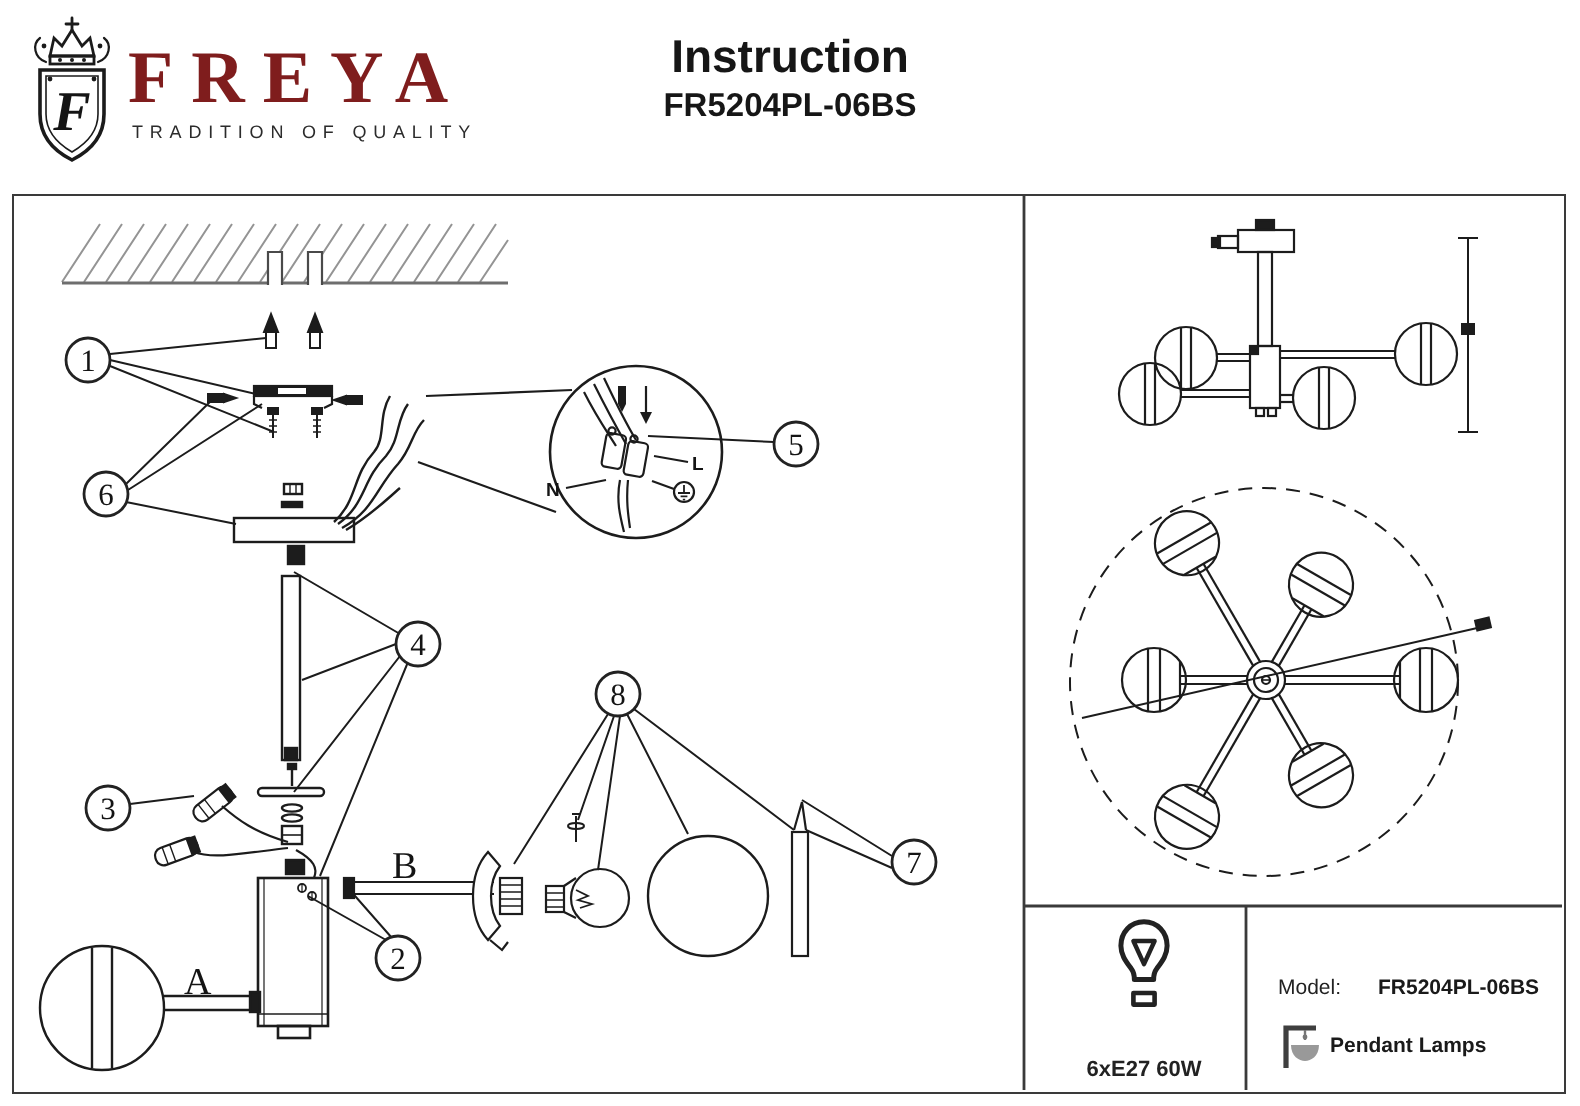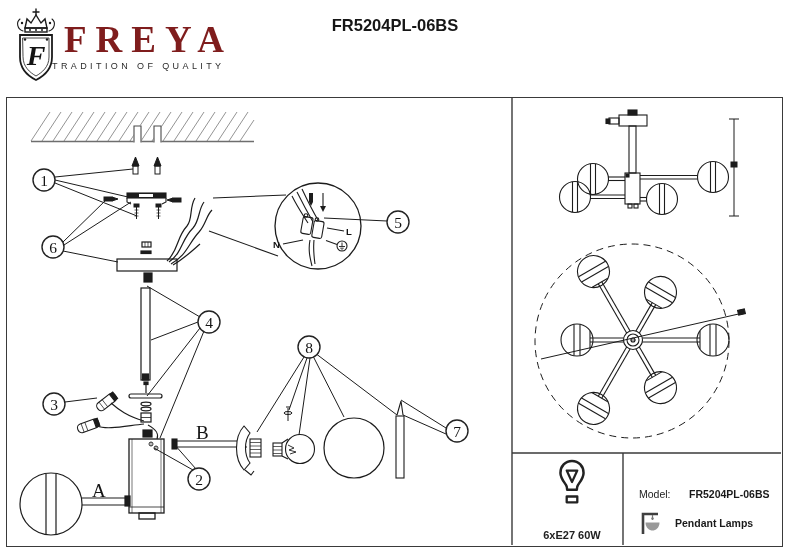--- a/index.html
+++ b/index.html
@@ -4,21 +4,21 @@
 <style>
   html,body{margin:0;padding:0;background:#fff;width:790px;height:553px;overflow:hidden;
     font-family:"Liberation Sans","DejaVu Sans",sans-serif;color:#1c1c1c;}
   .page{position:relative;width:790px;height:553px;background:#fff;}
   
   .header{position:absolute;left:0;top:0;width:790px;height:95px;}
   .emblem{position:absolute;left:12px;top:6px;}
   .brand{position:absolute;left:64px;top:18px;width:175px;
     font-family:"Liberation Serif","DejaVu Serif",serif;font-weight:700;
     font-size:37px;letter-spacing:9px;color:#7f1d1d;white-space:nowrap;}
-  .tagline{position:absolute;left:52px;top:61px;font-size:9px;letter-spacing:3.4px;
+  .tagline{position:absolute;left:66px;top:61px;font-size:9px;letter-spacing:3.4px;
     color:#2b2b2b;white-space:nowrap;}
   .titleblock{position:absolute;left:295px;top:14px;width:200px;text-align:center;}
   .title{font-size:23px;font-weight:700;color:#161616;line-height:28px;}
   .modeltitle{font-size:16.5px;font-weight:700;color:#161616;line-height:22px;}
   
   .mainbox{position:absolute;left:6px;top:97px;width:777px;height:450px;
     border:1.5px solid #3a3a3a;box-sizing:border-box;background:#fff;}
   .diagram{position:absolute;left:0;top:0;}
   svg text{font-family:"Liberation Serif","DejaVu Serif",serif;fill:#141414;}
   svg .lbl{font-size:19px;}
@@ -26,21 +26,21 @@
   svg .wlbl{font-family:"Liberation Sans","DejaVu Sans",sans-serif;font-size:9.5px;font-weight:700;}
   
   .cell-left{position:absolute;left:508px;top:356px;width:114px;height:90px;
     display:flex;flex-direction:column;align-items:center;justify-content:center;gap:19px;}
   .bulbspec{font-size:11px;font-weight:700;color:#222;}
   .cell-right{position:absolute;left:618px;top:356px;width:157px;height:90px;
     box-sizing:border-box;padding:8px 0 0 14px;margin-top:24px;}
   .inforow{display:flex;font-size:10.5px;line-height:17px;}
   .inforow .lab{min-width:46px;margin-right:4px;color:#222;}
   .inforow .val{font-weight:700;color:#1a1a1a;}
-  .catrow{display:flex;align-items:center;margin-top:7px;gap:10px;}
+  .catrow{display:flex;align-items:center;margin-top:7px;}
   .catlab{font-size:10.5px;font-weight:700;color:#1a1a1a;}
 </style>
 </head>
 <body>
 
 <div class="page">
 
   <div class="header">
     <svg class="emblem" width="48" height="80" viewBox="0 0 48 80">
       <g stroke="#1b1b1b" fill="none" stroke-width="1.4" stroke-linecap="round">
@@ -59,20 +59,21 @@
           <circle cx="24" cy="24" r="1"></circle>
           <circle cx="30" cy="24" r="1"></circle>
         <circle cx="13" cy="33.5" r="1.2"></circle>
           <circle cx="35" cy="33.5" r="1.2"></circle>
       </g>
       <text x="24" y="59" text-anchor="middle" font-size="28" font-style="italic" font-weight="600" font-family="Liberation Serif, DejaVu Serif, serif">F</text>
     </svg>
     <div class="brand">FREYA</div>
     <div class="tagline">TRADITION OF QUALITY</div>
     <div class="titleblock">
+      <div class="title">Instruction</div>
       <div class="modeltitle">FR5204PL-06BS</div>
     </div>
   </div>
 
   <div class="mainbox">
   <svg class="diagram" width="774" height="447" viewBox="0 0 774 447">
 
     <g stroke="#3a3a3a" stroke-width="1.4">
       <line x1="505" y1="0" x2="505" y2="447"></line>
       <line x1="505" y1="355" x2="774" y2="355"></line>

